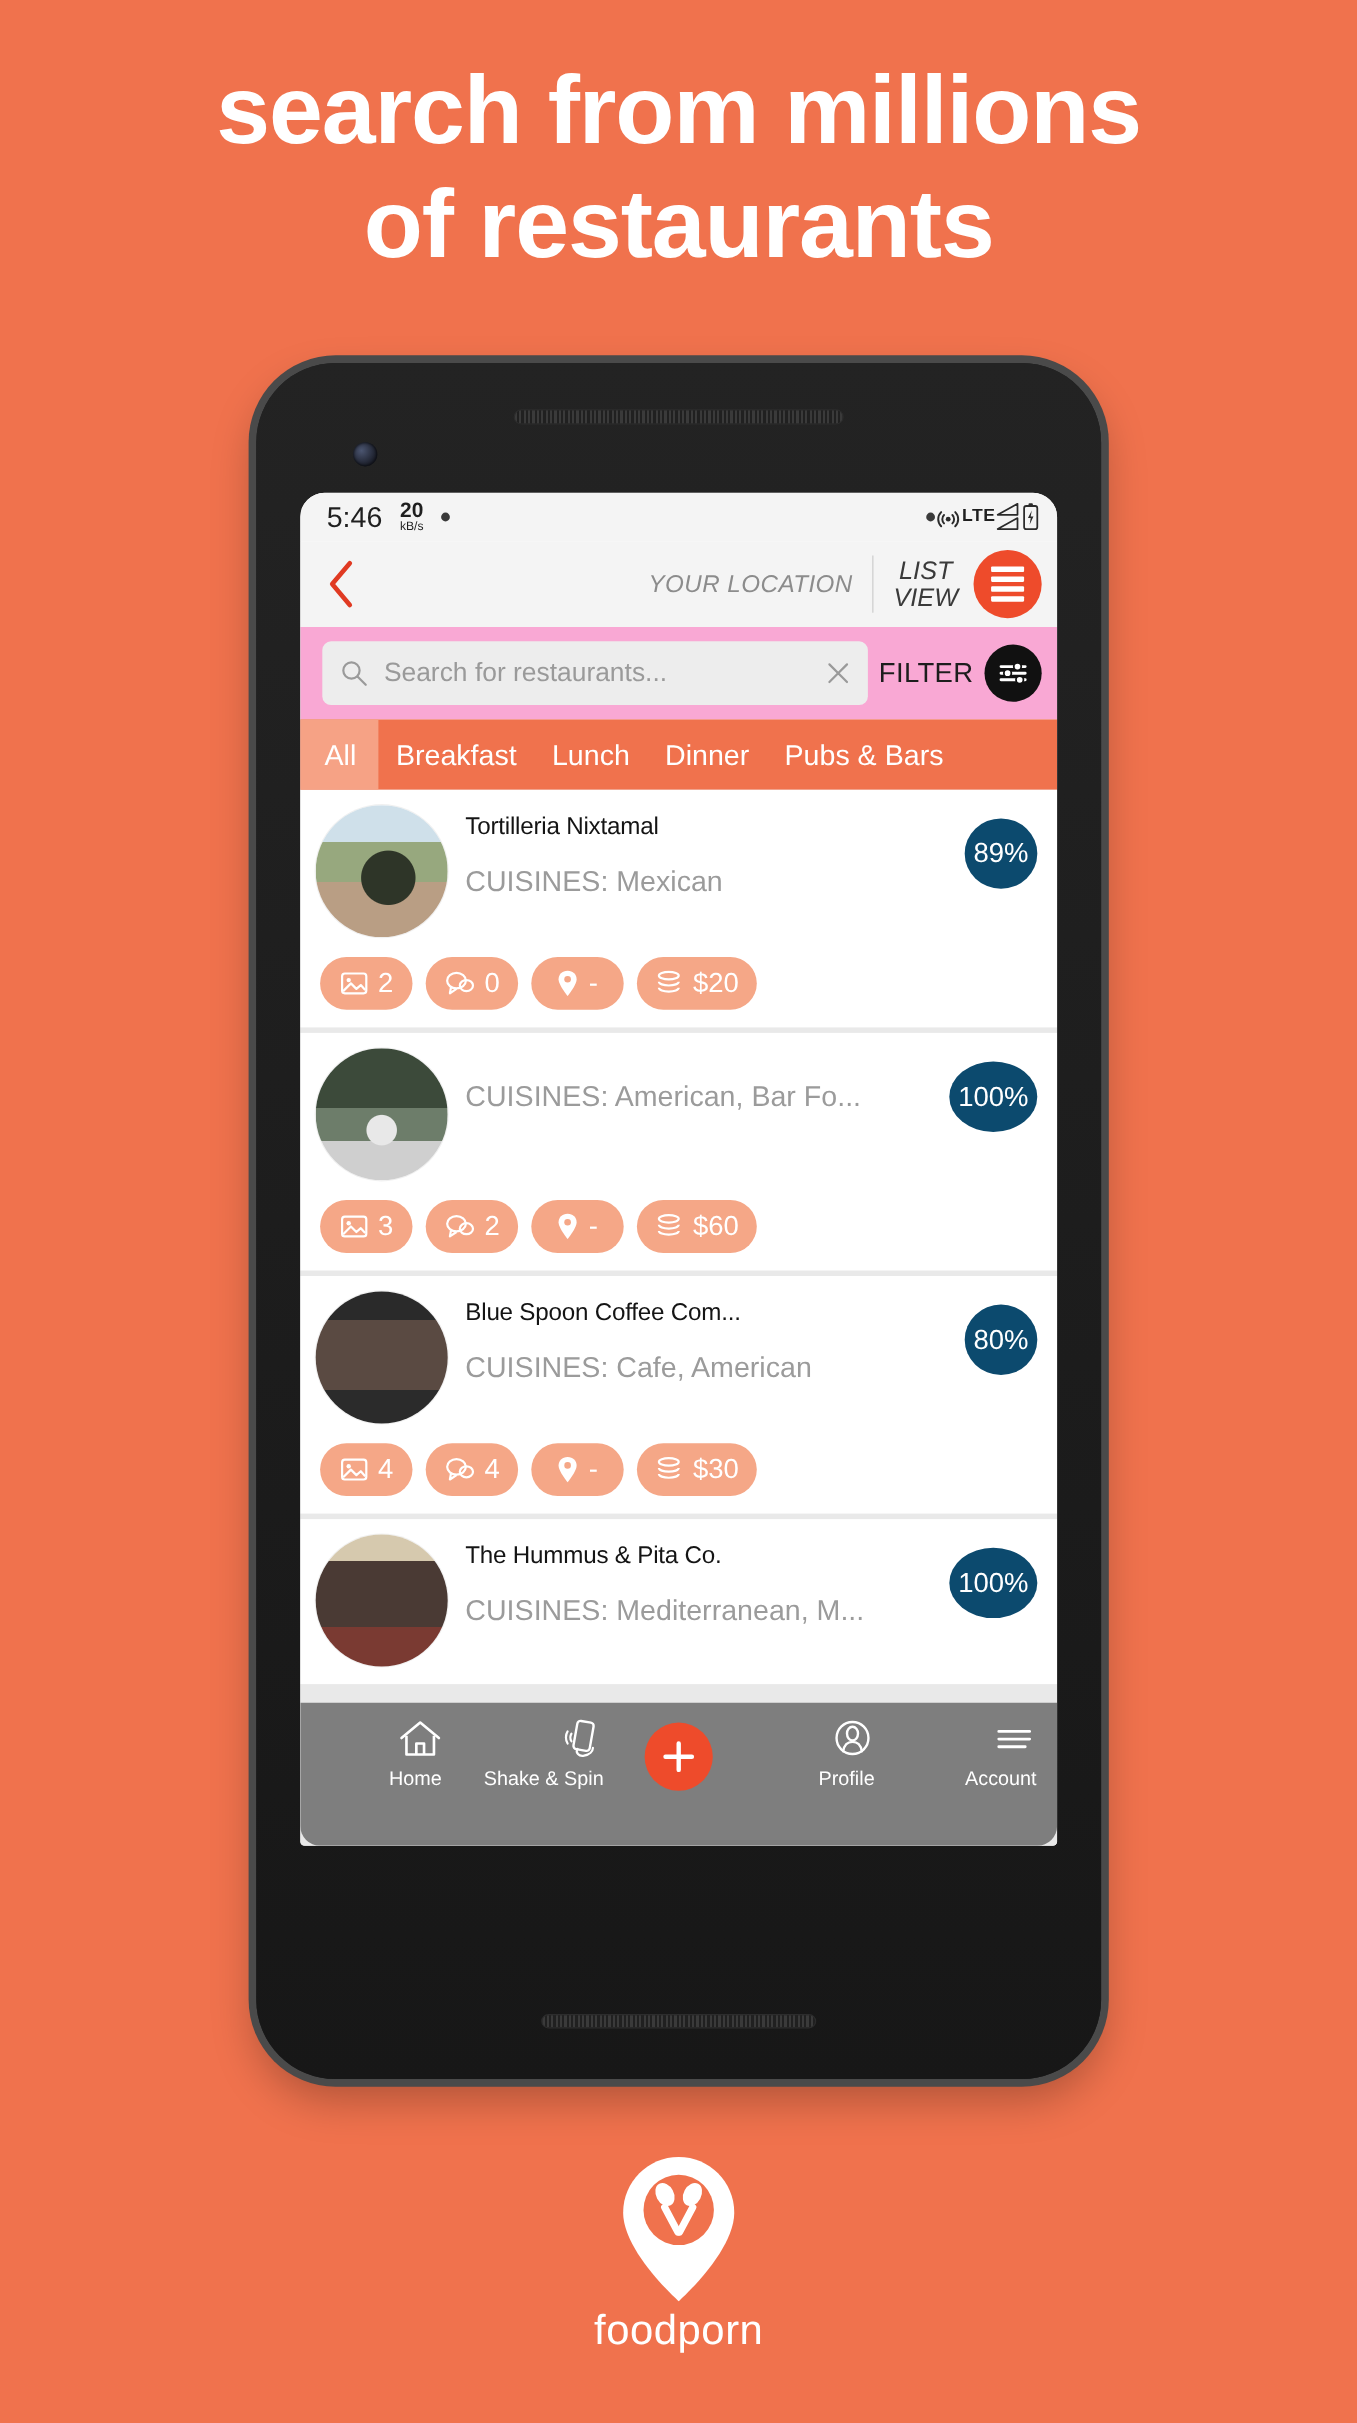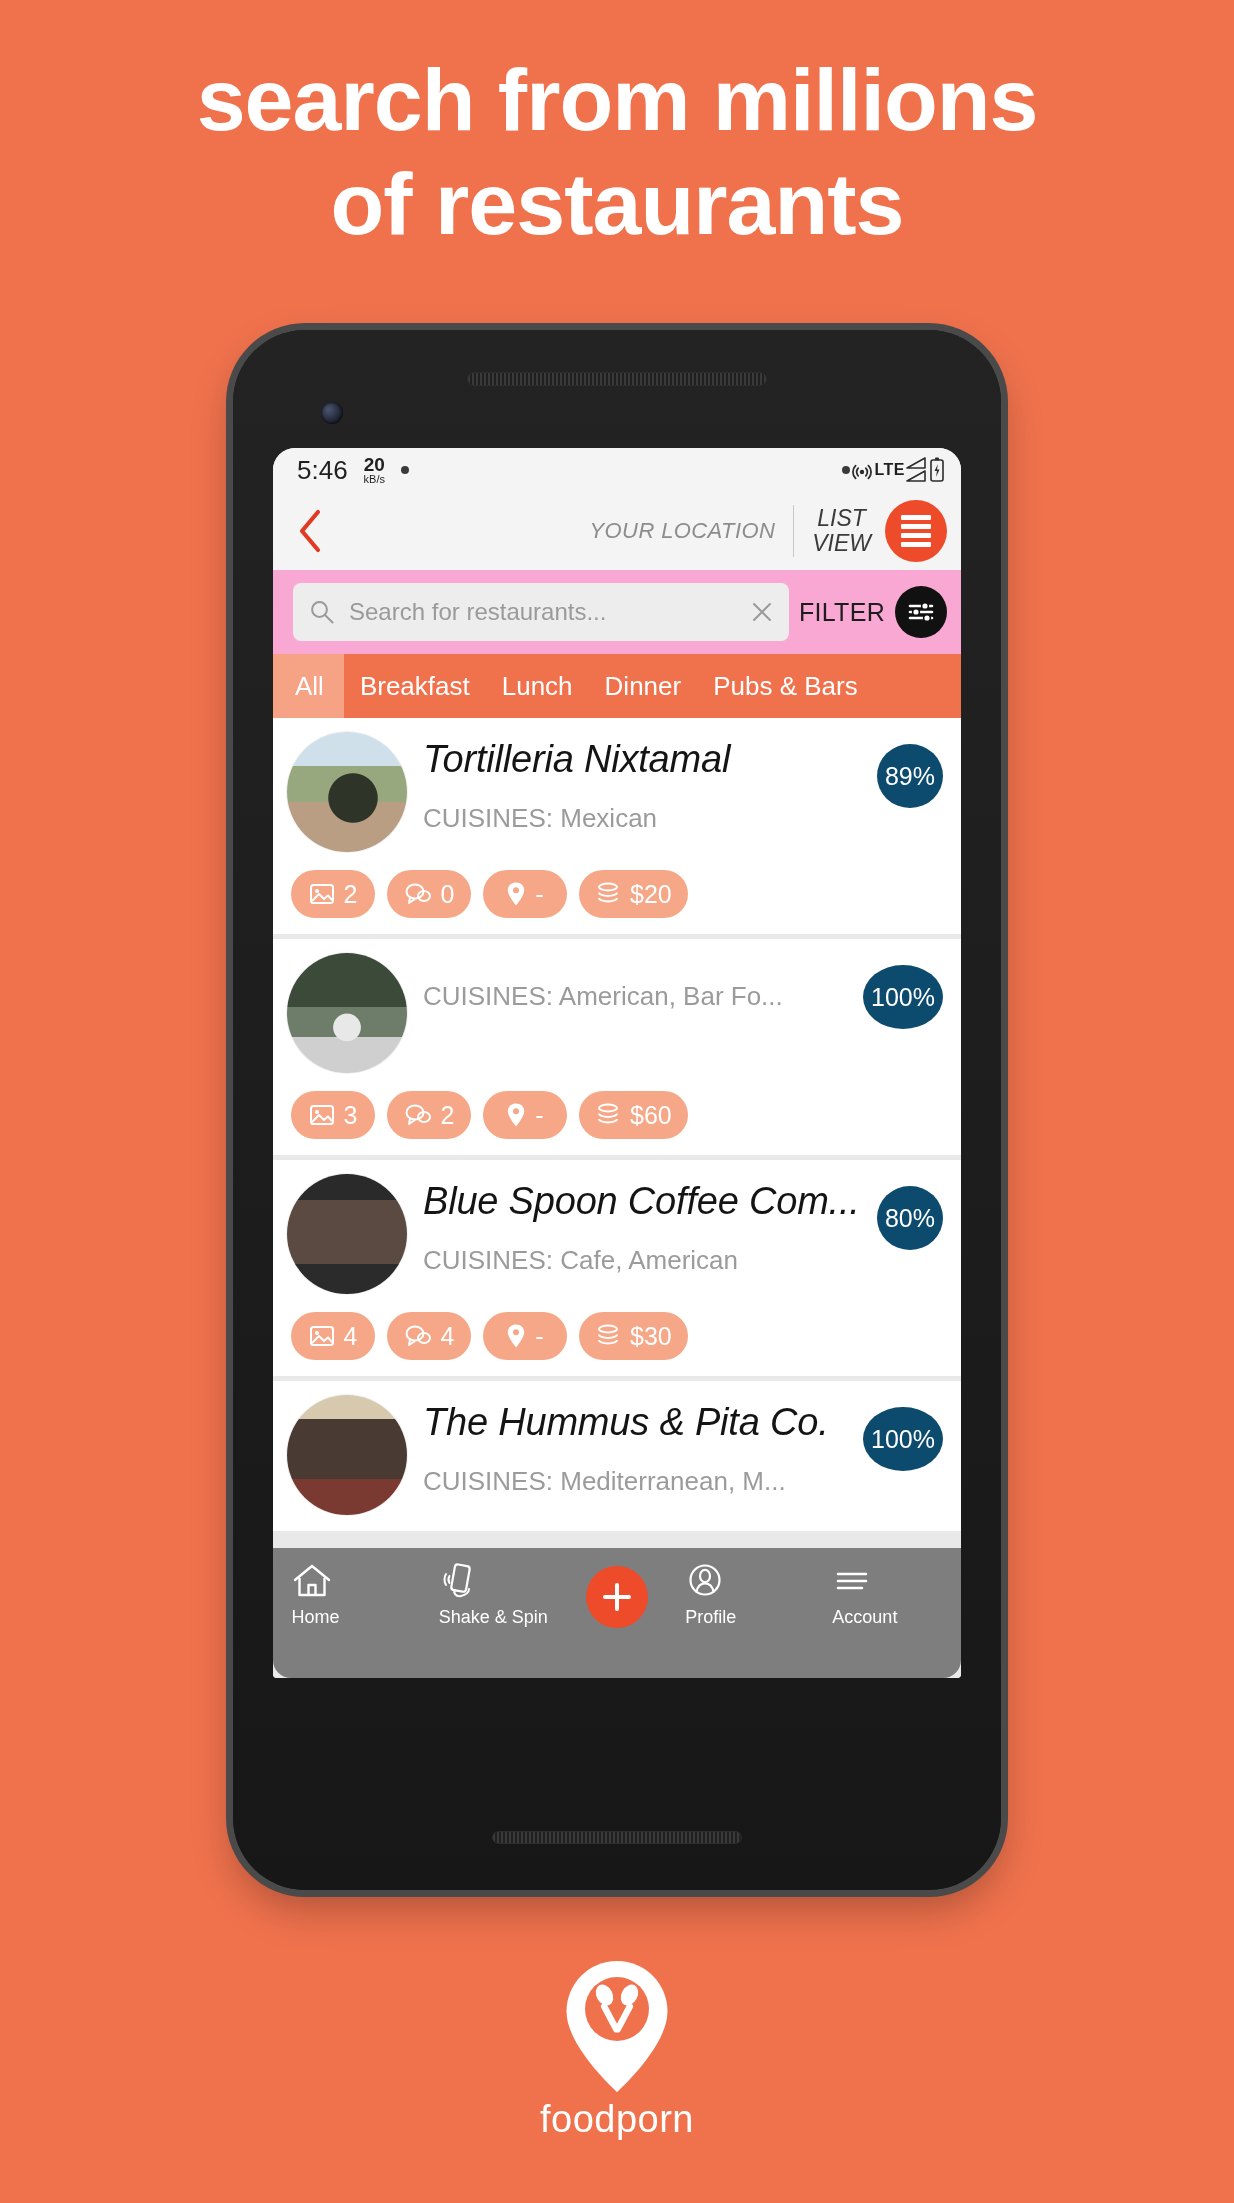--- a/index.html
+++ b/index.html
@@ -154,22 +154,22 @@
       linear-gradient(#cfe0ea 0 28%, #97a87e 28% 58%, #b99e84 58% 100%); }
   .thumb.t2{ background:
       radial-gradient(circle at 50% 62%, #e8e8e8 0 14%, transparent 15%),
       linear-gradient(#3c4a3a 0 45%, #6d7d6a 45% 70%, #cfcfcf 70% 100%); }
   .thumb.t3{ background:
       linear-gradient(#2a2a2a 0 22%, #5a4a42 22% 75%, #2b2b2b 75% 100%); }
   .thumb.t4{ background:
       linear-gradient(#d6c9ae 0 20%, #4a3a34 20% 70%, #7a3a32 70% 100%); }
   .card-body{ flex:1; min-width:0; padding-top:6px; }
   .rname{
-    font-size:38px; color:#141414; white-space:nowrap;
-    overflow:hidden; text-overflow:ellipsis; letter-spacing:-.2px;font-style:italic;
+    font-size:22px; color:#141414; white-space:nowrap;
+    overflow:hidden; text-overflow:ellipsis; letter-spacing:-.2px;
   }
   .rcuisine{
     margin-top:22px; font-size:26px; color:#9b9b9b;
     white-space:nowrap; overflow:hidden; text-overflow:ellipsis;
   }
   .score{
     position:absolute; right:18px; top:26px;
     min-width:64px; height:64px; padding:0 8px; border-radius:50%;
     background:#0c4a6e; color:#fff; font-size:25px;
     display:flex; align-items:center; justify-content:center;
@@ -185,21 +185,21 @@
 
   
   .bottomnav{
     position:absolute; left:0; bottom:0; width:100%;
     height:130px; background:rgba(110,110,110,.88);
     display:flex; align-items:flex-start; justify-content:space-around;
     padding-top:14px;
     border-radius:0 0 18px 18px;
   }
   .navitem{
-    display:flex; flex-direction:column; align-items:flex-start; gap:7px;
+    display:flex; flex-direction:column; align-items:flex-end; gap:7px;
     color:#fff; font-size:18px; cursor:pointer; width:110px;
   }
   .fab{
     width:62px; height:62px; border-radius:50%; background:#EE4B2B;
     display:flex; align-items:center; justify-content:center;
     margin-top:4px; cursor:pointer;
   }
   .fab svg{ display:block; }
 
   

